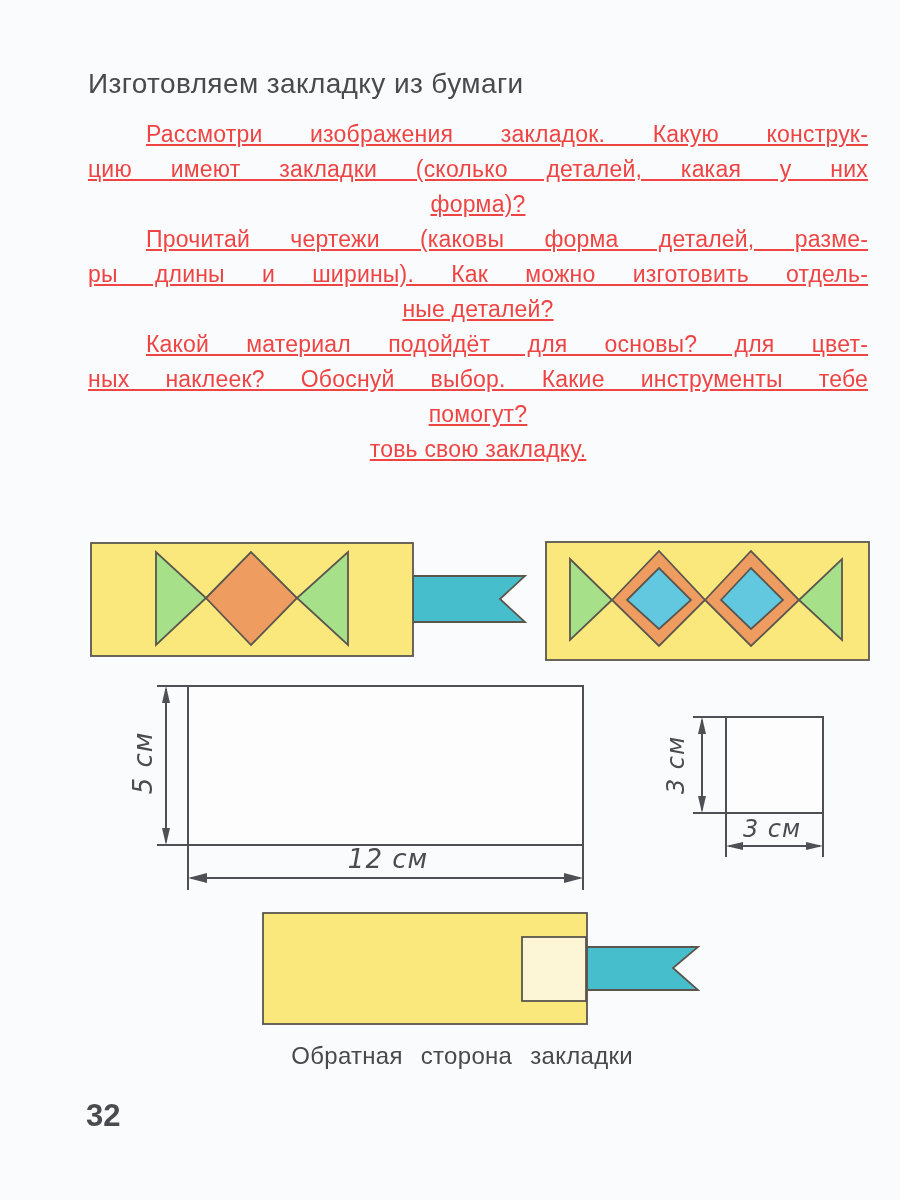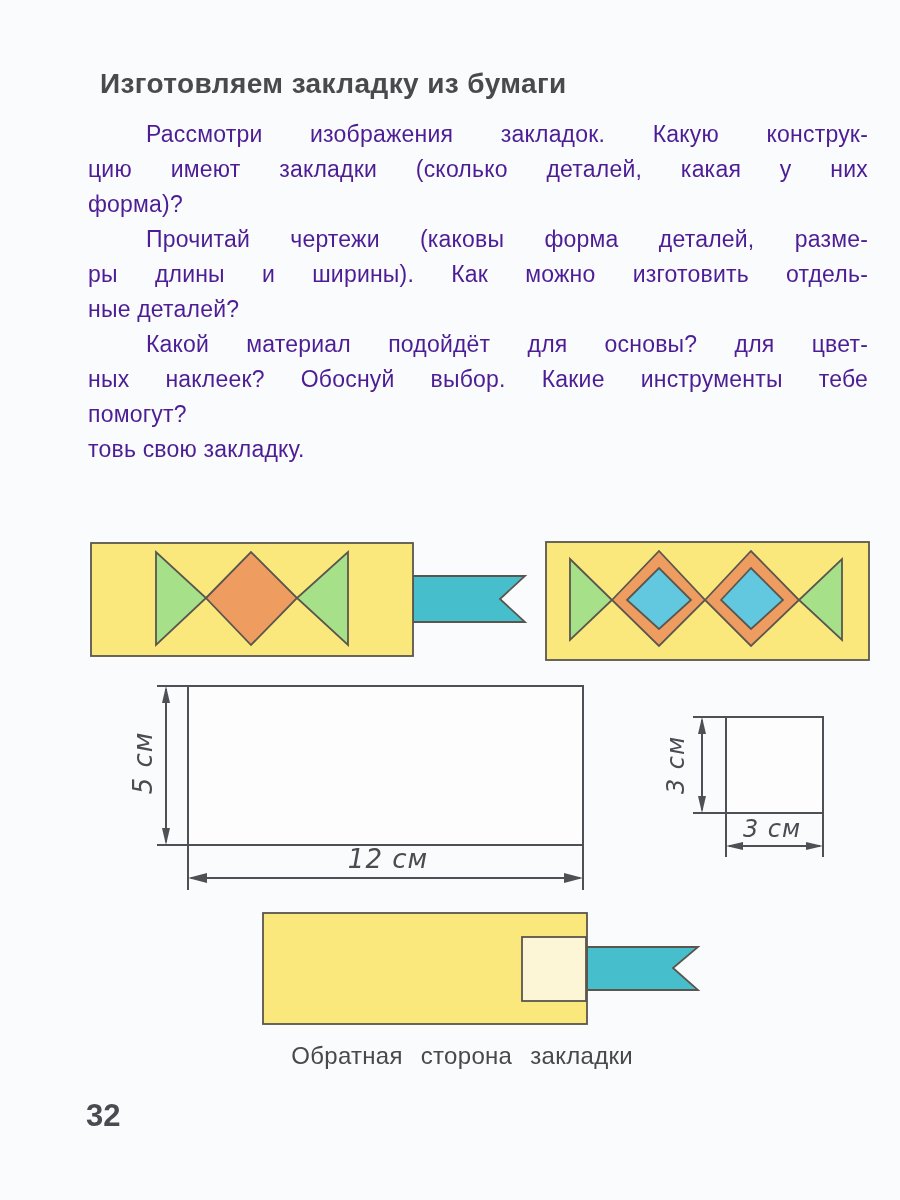--- a/index.html
+++ b/index.html
@@ -8,35 +8,35 @@
     position: relative;
     background: #fafbfc;
     font-family: "Liberation Sans", sans-serif;
     color: #46464c;
     overflow: hidden;
   }
   .page-title {
     position: absolute;
     left: 88px; top: 68px;
     font-size: 28px;
-    font-weight: bold;
+    font-weight: normal;
     letter-spacing: 0.4px;
     color: #49494e;
-    margin-left: 12px;
   }
   .text-block {
     position: absolute;
     left: 88px; top: 117px;
     width: 780px;
     font-size: 23px;
     line-height: 35px;
     letter-spacing: 0.2px;
-    color: #4c1d95;
+    color: #ef4444;
+    text-decoration: underline;
   }
-  .tl { display: block; height: 35px; text-align: left; }
+  .tl { display: block; height: 35px; text-align: center; }
   .tl.j { text-align: justify; text-align-last: justify; }
   .tl.ind { padding-left: 58px; }
   .fig { position: absolute; }
   .fig polygon, .fig rect { stroke: #5a564e; stroke-width: 1.8; stroke-linejoin: miter; }
   .draw line, .draw path { stroke: #4f4f56; stroke-width: 2; fill: none; }
   .draw rect { fill: #fdfdfe; stroke: #4f4f56; stroke-width: 2; }
   .draw .arrow { fill: #4f4f56; stroke: none; }
   .dim-label {
     font-family: "DejaVu Sans", sans-serif;
     font-style: italic;

